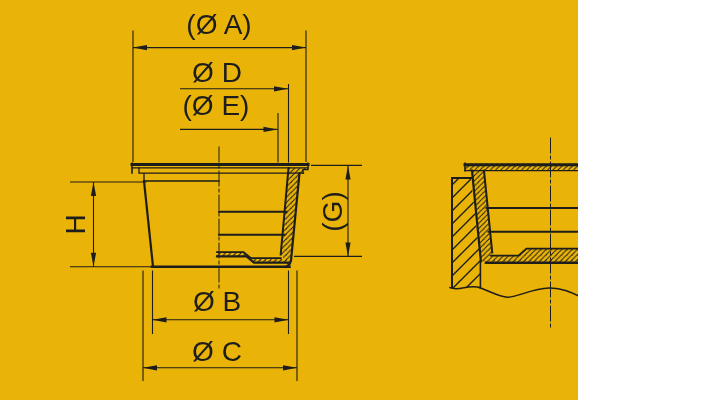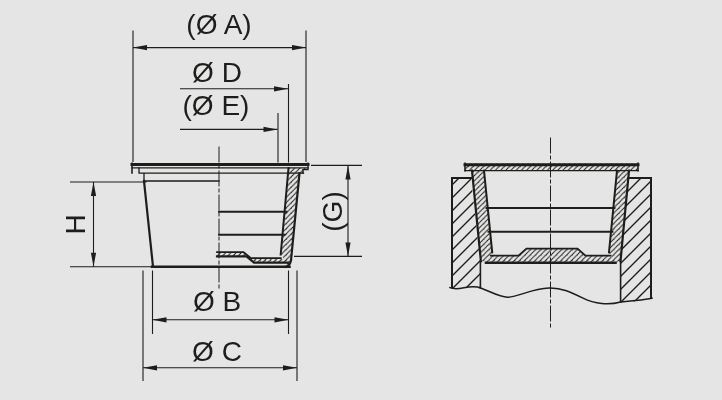--- a/index.html
+++ b/index.html
@@ -1,16 +1,16 @@
 <!DOCTYPE html>
 <html><head>
 <meta charset="utf-8">
 <style>
   html,body{margin:0;padding:0;background:#ffffff;}
-  .page{position:relative;width:722px;height:400px;background:#e5e5e5;overflow:hidden;
+  .page{position:relative;width:578px;height:400px;background:#eab308;overflow:hidden;
         font-family:"Liberation Sans", sans-serif;}
   svg{display:block;}
   text{font-family:"Liberation Sans", sans-serif;font-size:28px;fill:#1d1d1b;}
 </style>
 </head>
 <body>
 
 <div class="page">
 <svg width="722" height="400" viewBox="0 0 722 400">
   <defs>

